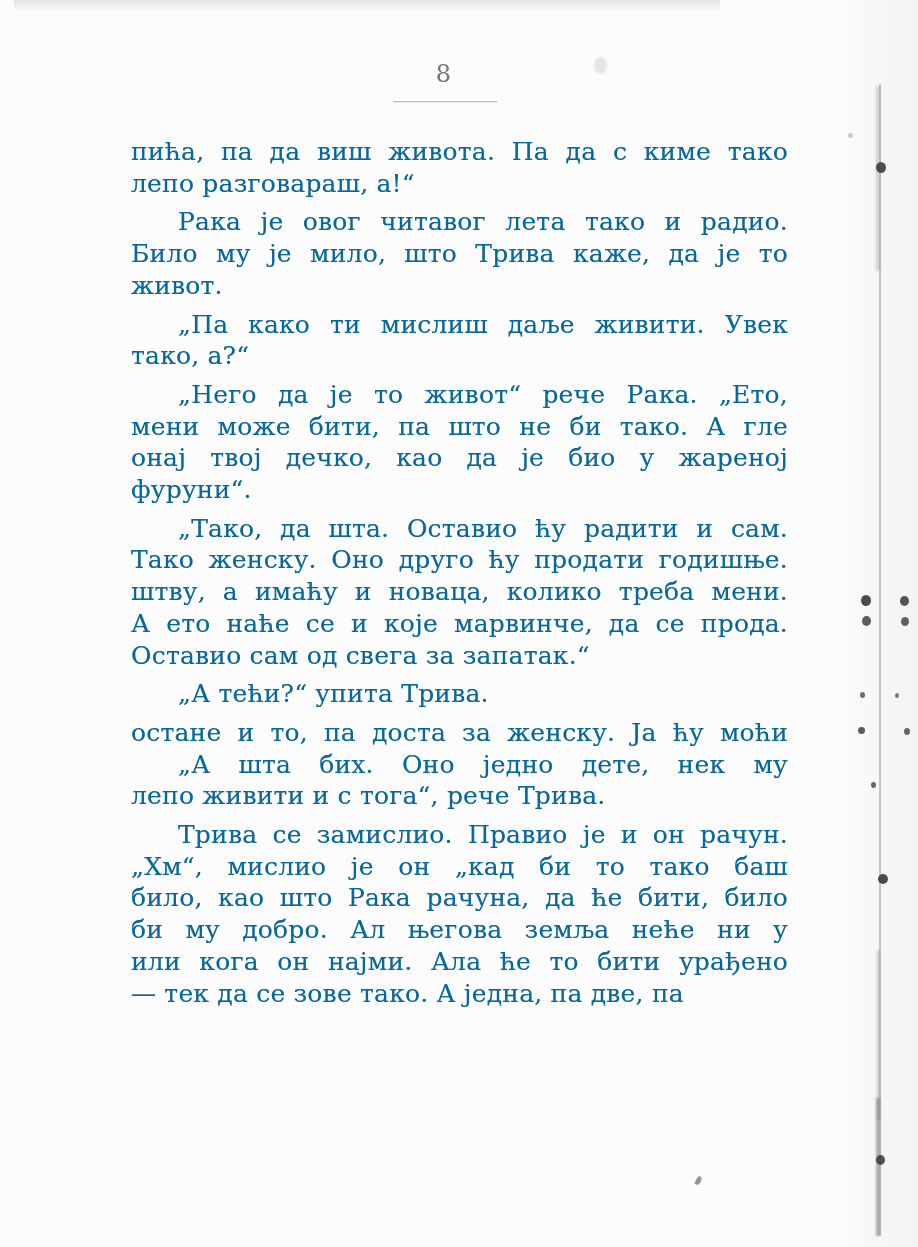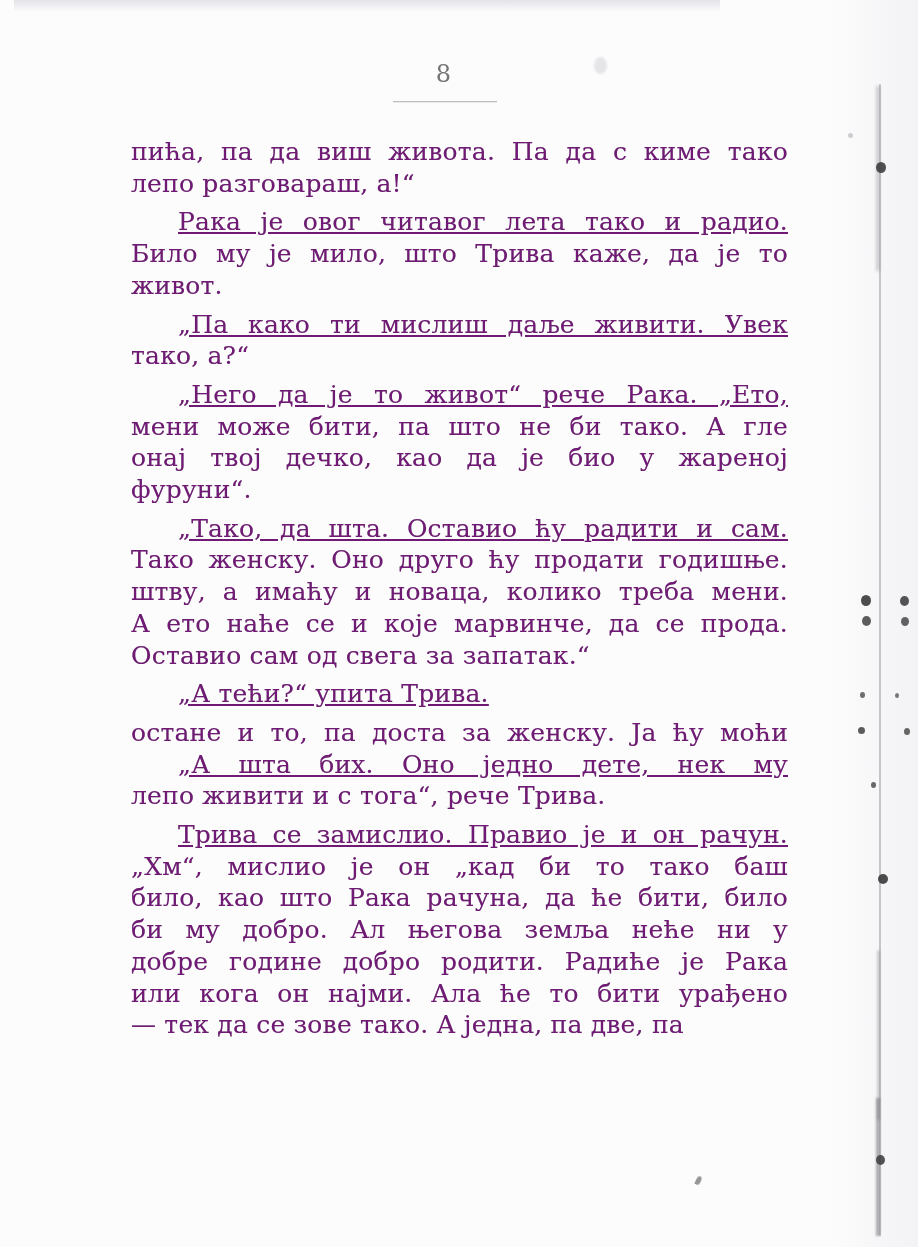--- a/index.html
+++ b/index.html
@@ -28,28 +28,28 @@
     position:absolute;left:393px;top:101px;width:104px;height:1px;
     background:#bdbdc0;box-shadow:0 1px 0 rgba(180,180,185,0.25);
   }
   .smudge-top{
     position:absolute;left:594px;top:57px;width:13px;height:17px;
     background:rgba(125,125,140,0.18);border-radius:50%;filter:blur(1px);
   }
   
   .textblock{
     position:absolute;left:131px;top:136px;width:657px;
-    color:#701a75;font-size:25px;line-height:31.7px;letter-spacing:0.2px;
+    color:#0369a1;font-size:25px;line-height:31.7px;letter-spacing:0.2px;
     text-shadow:0 0 0.6px rgba(70,70,70,0.45);
   }
   .para{margin:7px 0 0 0;}
   .para:first-child{margin-top:0;}
   .ln{text-align:justify;text-align-last:justify;text-justify:inter-word;}
   .ln.ll{text-align-last:left;}
-  .ln.ind{padding-left:47px;text-decoration:underline;}
+  .ln.ind{padding-left:47px;}
   
   .spine{
     position:absolute;left:879px;top:84px;width:2px;height:1152px;
     background:rgba(148,148,154,0.5);border-radius:1px;
   }
   .spine-top{position:absolute;left:876px;top:86px;width:4px;height:185px;
     background:rgba(128,128,134,0.35);filter:blur(1.5px);}
   .spine-mid{position:absolute;left:877px;top:950px;width:3px;height:170px;
     background:rgba(118,118,124,0.35);filter:blur(1px);border-radius:2px;}
   .spine-bot{position:absolute;left:876px;top:1098px;width:4px;height:138px;
@@ -125,21 +125,20 @@
       <div class="ln jl">остане и то, па доста за женску. Ја ћу моћи</div>
       <div class="ln jl ind">„А шта бих. Оно једно дете, нек му</div>
       <div class="ln ll">лепо живити и с тога“, рече Трива.</div>
     </div>
 
     <div class="para">
       <div class="ln jl ind">Трива се замислио. Правио је и он рачун.</div>
       <div class="ln jl">„Хм“, мислио је он „кад би то тако баш</div>
       <div class="ln jl">било, као што Рака рачуна, да ће бити, било</div>
       <div class="ln jl">би му добро. Ал његова земља неће ни у</div>
-      <div class="ln jl">добре године добро родити. Радиће је Рака</div>
       <div class="ln jl">или кога он најми. Ала ће то бити урађено</div>
       <div class="ln ll">— тек да се зове тако. А једна, па две, па</div>
     </div>
 
   </div>
 
   <div class="spine"></div>
   <div class="spine-top"></div>
   <div class="spine-mid"></div>
   <div class="spine-bot"></div>

